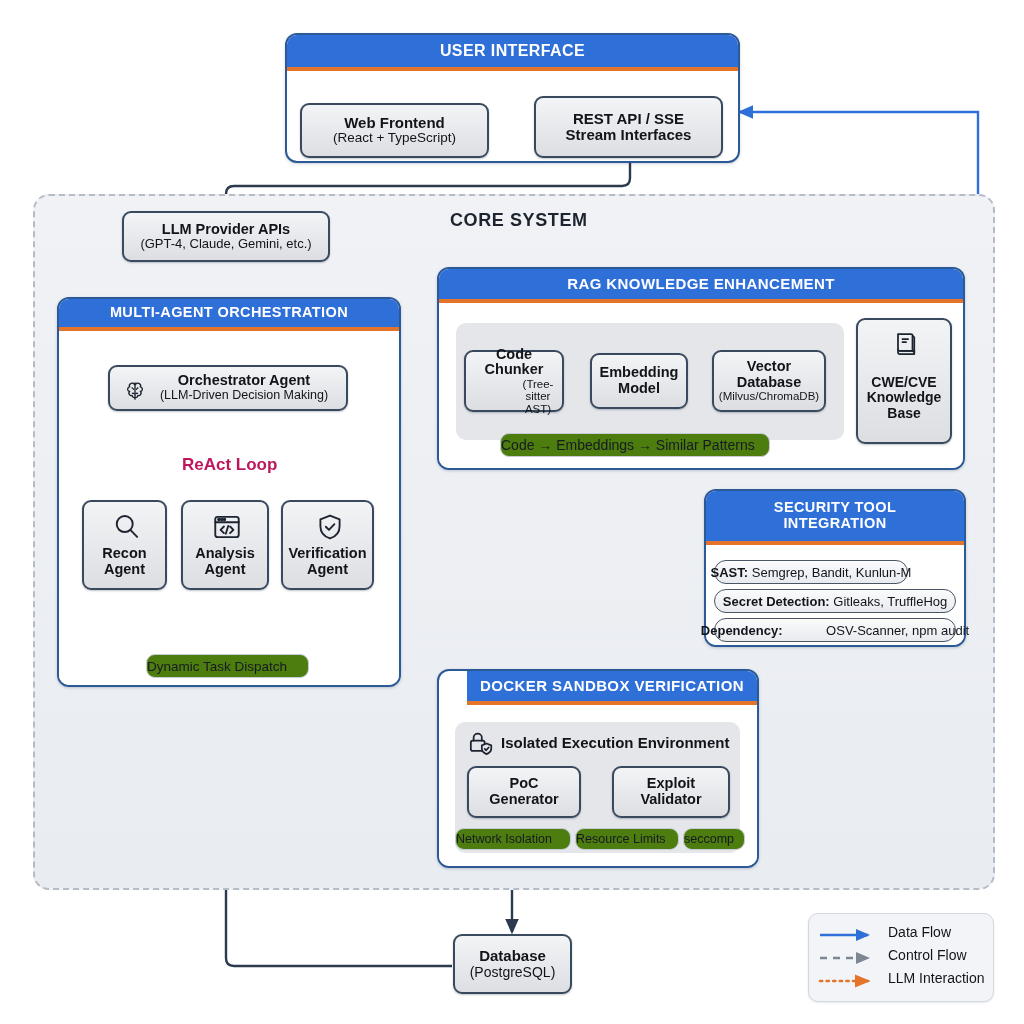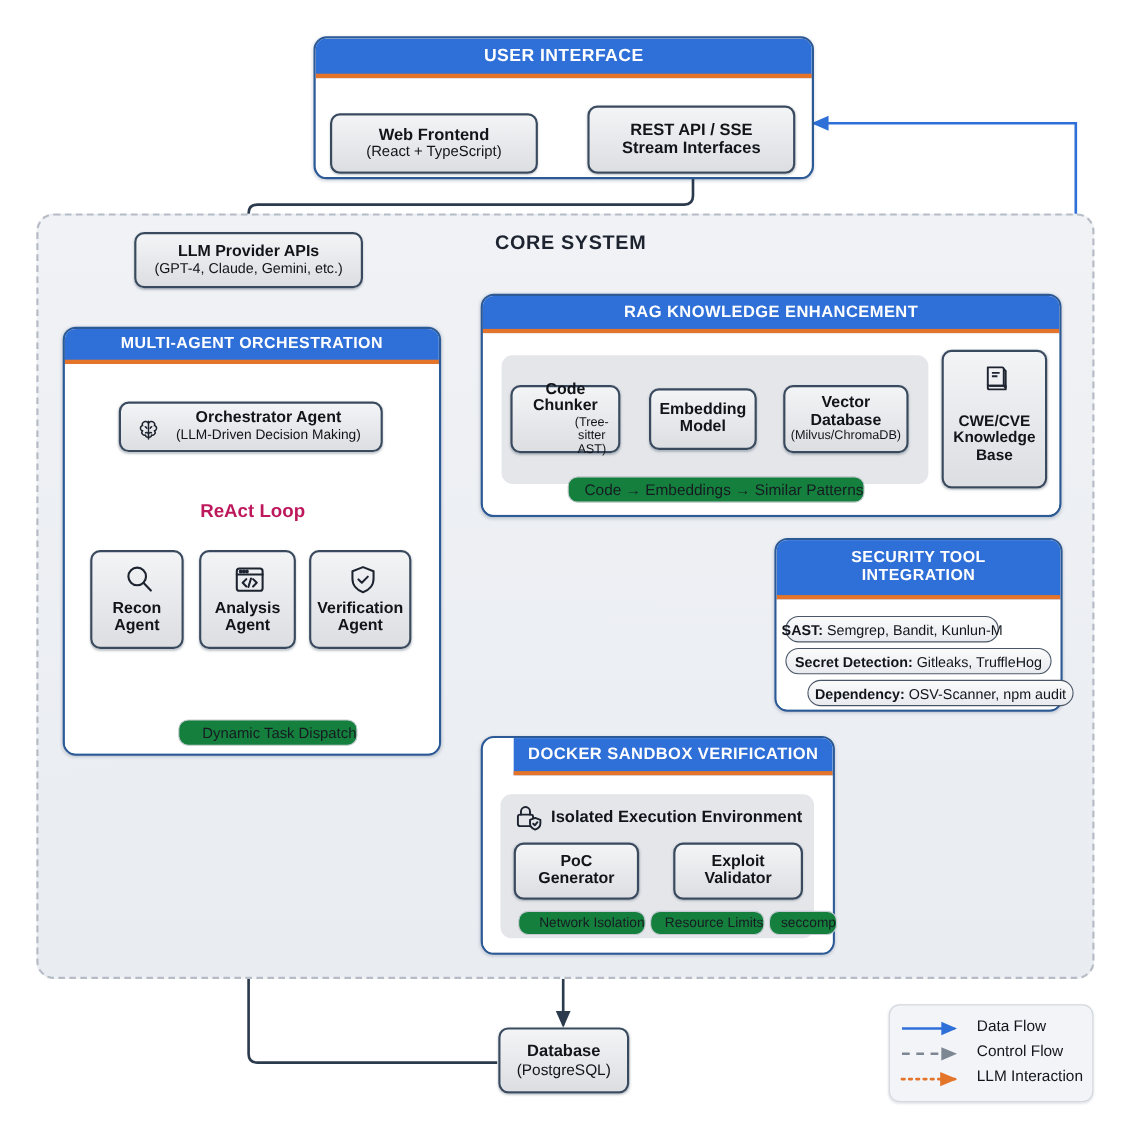--- a/index.html
+++ b/index.html
@@ -35,22 +35,22 @@
   .subgroup{position:absolute;box-sizing:border-box;border-radius:10px;
       background:#e4e6ea;}
 
   .pillrow{position:absolute;box-sizing:border-box;border:1.6px solid #4a5566;
       border-radius:12px;background:linear-gradient(180deg,#fbfbfc,#e8eaee);
       display:flex;align-items:center;justify-content:center;color:#11151b;
       white-space:nowrap;}
   .pillrow b{font-weight:bold;}
 
   .caplabel{position:absolute;box-sizing:border-box;border:1.4px solid #c7ccd4;
-      border-radius:9px;background:#15803d;display:flex;align-items:center;
-      justify-content:flex-end;color:#161b22;white-space:nowrap;margin-left:16px;}
+      border-radius:9px;background:#4d7c0f;display:flex;align-items:center;
+      justify-content:flex-start;color:#161b22;white-space:nowrap;}
 
   .reactlabel{position:absolute;color:#be185d;font-weight:bold;}
 
   .legend{position:absolute;box-sizing:border-box;border:1.5px solid #d3d8de;
       border-radius:10px;background:#f2f4f7;box-shadow:0 1px 2px rgba(40,60,90,.12);}
   .legrow{position:absolute;display:flex;align-items:center;color:#11151b;}
   .legrow .lbl{margin-left:8px;}
 
   .icon{display:block;}
   .ico-inline{position:absolute;}
@@ -250,21 +250,21 @@
       <span>INTEGRATION</span>
     </div>
     <div class="body" style="height:100px;background:#fff;"></div>
   </div>
   <div class="pillrow" style="left:714px;top:560px;width:194px;height:24px;font-size:13px;">
     <b>SAST:</b>&nbsp;<span>Semgrep, Bandit, Kunlun-M</span>
   </div>
   <div class="pillrow" style="left:714px;top:589px;width:242px;height:24px;font-size:13px;">
     <b>Secret Detection:</b>&nbsp;<span>Gitleaks, TruffleHog</span>
   </div>
-  <div class="pillrow" style="left:734px;top:618px;width:242px;height:24px;font-size:13px;">
+  <div class="pillrow" style="left:714px;top:618px;width:242px;height:24px;font-size:13px;gap:20px;">
     <b>Dependency:</b>&nbsp;<span>OSV-Scanner, npm audit</span>
   </div>
 
   <div class="panel" style="left:437px;top:669px;width:322px;height:199px;">
     <div class="hd" style="height:34px;font-size:15px;margin-left:28px;">DOCKER SANDBOX VERIFICATION</div>
     <div class="body" style="height:161px;background:#fff;"></div>
   </div>
   <div class="subgroup" style="left:455px;top:722px;width:285px;height:131px;"></div>
   <span class="ico-inline" style="left:466px;top:729px;width:29px;height:29px;">
     <svg class="icon" width="29" height="29" viewBox="0 0 24 24" fill="none" stroke="#1d2430" stroke-width="1.45" stroke-linecap="round" stroke-linejoin="round">

